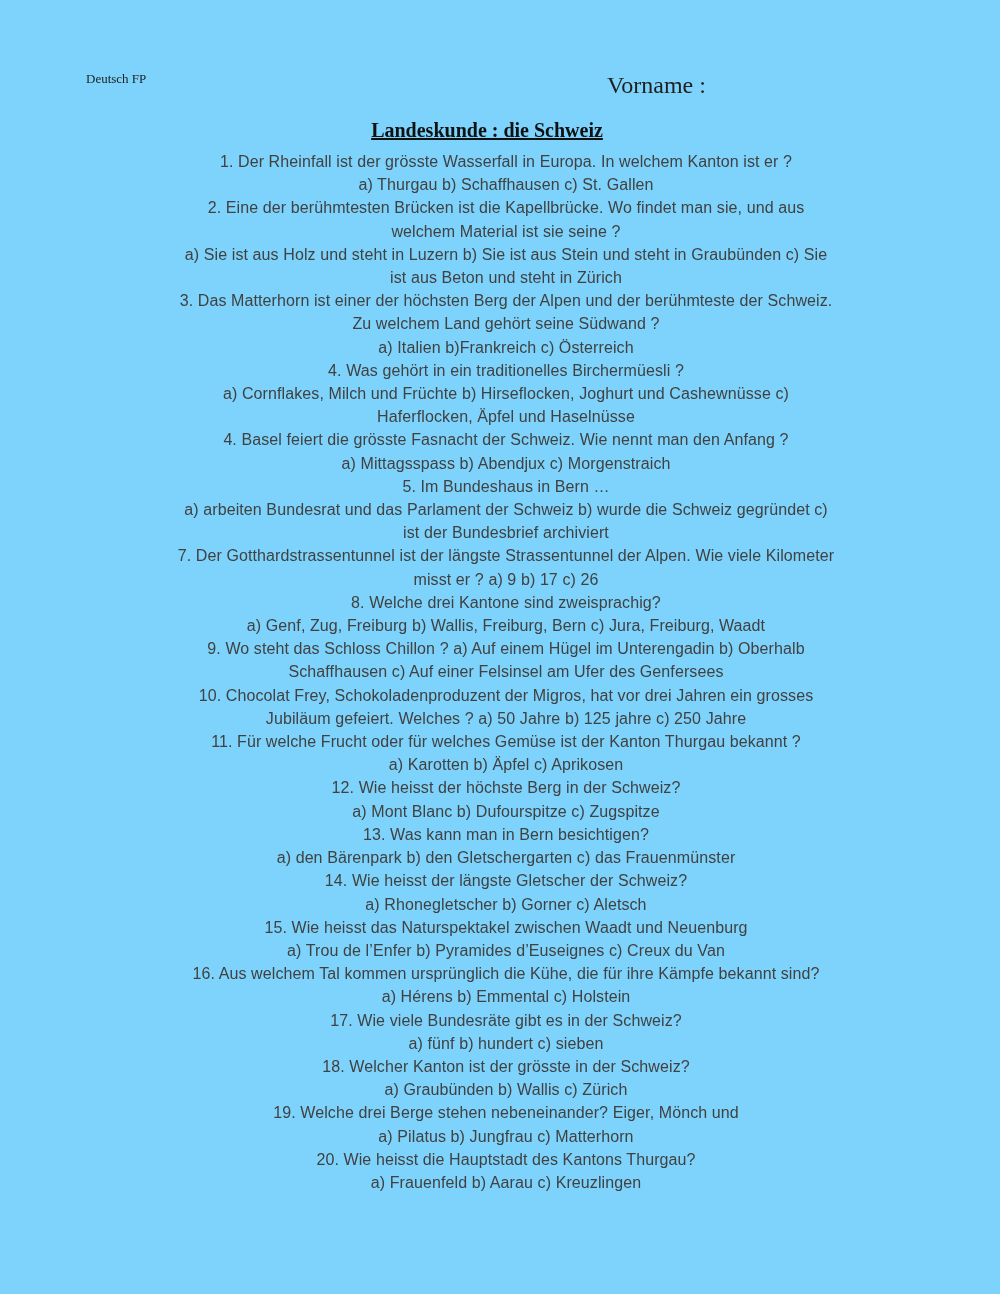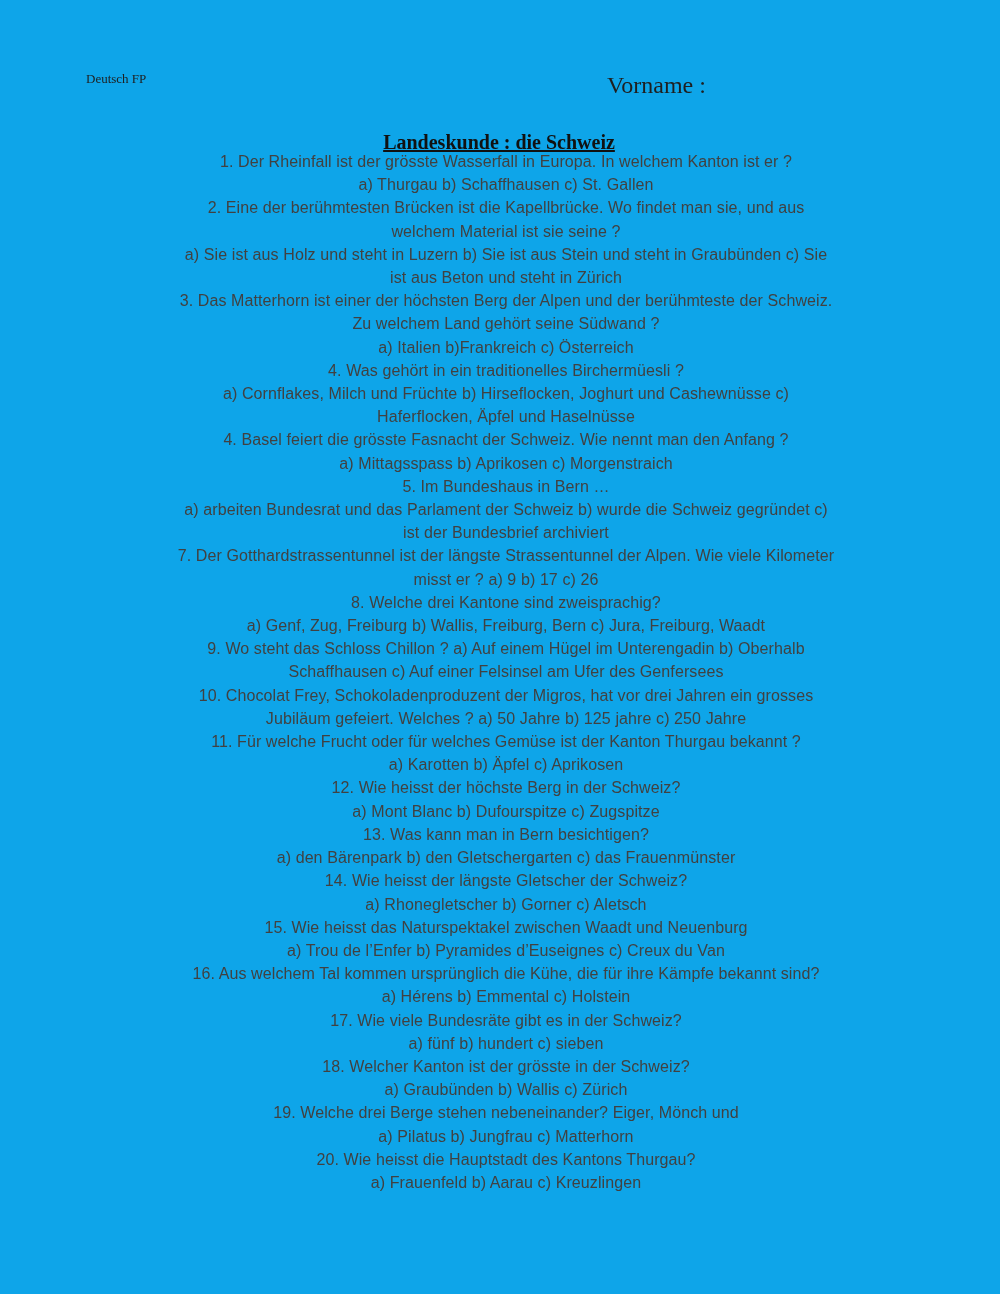--- a/index.html
+++ b/index.html
@@ -7,21 +7,21 @@
     width: 1000px;
     height: 1294px;
     background: #ffffff;
     position: relative;
     font-family: "Liberation Sans", sans-serif;
     overflow: hidden;
   }
   .page {
     position: absolute;
     inset: 0;
-    background: #0ea5e9;
+    background: #7dd3fc;
     padding-left: 32px;
   }
   .course-label {
     position: absolute;
     left: 86px;
     top: 71px;
     font-family: "Liberation Serif", serif;
     font-size: 13px;
     color: #1f1f1f;
     white-space: pre;
@@ -33,21 +33,21 @@
     font-family: "Liberation Serif", serif;
     font-size: 24px;
     color: #1f1f1f;
     white-space: pre;
   }
   .doc-title {
     position: absolute;
     left: 88px;
     top: 119px;
     width: 798px;
-    margin: 12px;
+    margin: 0;
     text-align: center;
     font-family: "Liberation Serif", serif;
     font-size: 20px;
     font-weight: bold;
     text-decoration: underline;
     color: #111111;
   }
   .quiz-lines {
     position: absolute;
     left: 86px;
@@ -80,21 +80,21 @@
       <div class="line">welchem Material ist sie seine ?</div>
       <div class="line">a) Sie ist aus Holz und steht in Luzern b) Sie ist aus Stein und steht in Graubünden c) Sie</div>
       <div class="line">ist aus Beton und steht in Zürich</div>
       <div class="line">3. Das Matterhorn ist einer der höchsten Berg der Alpen und der berühmteste der Schweiz.</div>
       <div class="line">Zu welchem Land gehört seine Südwand ?</div>
       <div class="line">a) Italien b)Frankreich c) Österreich</div>
       <div class="line">4. Was gehört in ein traditionelles Birchermüesli ?</div>
       <div class="line">a) Cornflakes, Milch und Früchte b) Hirseflocken, Joghurt und Cashewnüsse c)</div>
       <div class="line">Haferflocken, Äpfel und Haselnüsse</div>
       <div class="line">4. Basel feiert die grösste Fasnacht der Schweiz. Wie nennt man den Anfang ?</div>
-      <div class="line">a) Mittagsspass b) Aprikosen c) Morgenstraich</div>
+      <div class="line">a) Mittagsspass b) Abendjux c) Morgenstraich</div>
       <div class="line">5. Im Bundeshaus in Bern …</div>
       <div class="line">a) arbeiten Bundesrat und das Parlament der Schweiz b) wurde die Schweiz gegründet c)</div>
       <div class="line">ist der Bundesbrief archiviert</div>
       <div class="line">7. Der Gotthardstrassentunnel ist der längste Strassentunnel der Alpen. Wie viele Kilometer</div>
       <div class="line">misst er ? a) 9 b) 17 c) 26</div>
       <div class="line">8. Welche drei Kantone sind zweisprachig?</div>
       <div class="line">a) Genf, Zug, Freiburg b) Wallis, Freiburg, Bern c) Jura, Freiburg, Waadt</div>
       <div class="line">9. Wo steht das Schloss Chillon ? a) Auf einem Hügel im Unterengadin b) Oberhalb</div>
       <div class="line">Schaffhausen c) Auf einer Felsinsel am Ufer des Genfersees</div>
       <div class="line">10. Chocolat Frey, Schokoladenproduzent der Migros, hat vor drei Jahren ein grosses</div>

